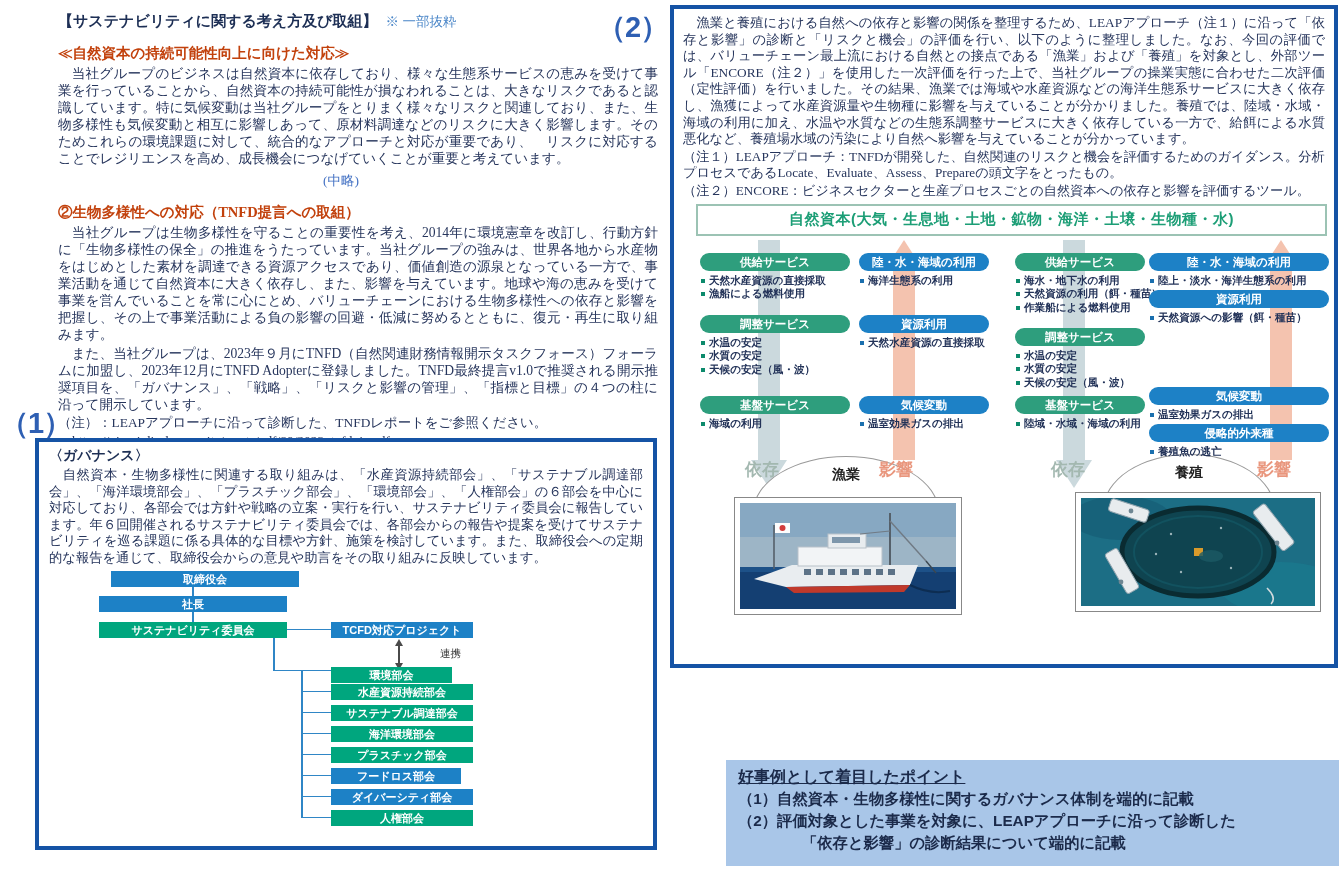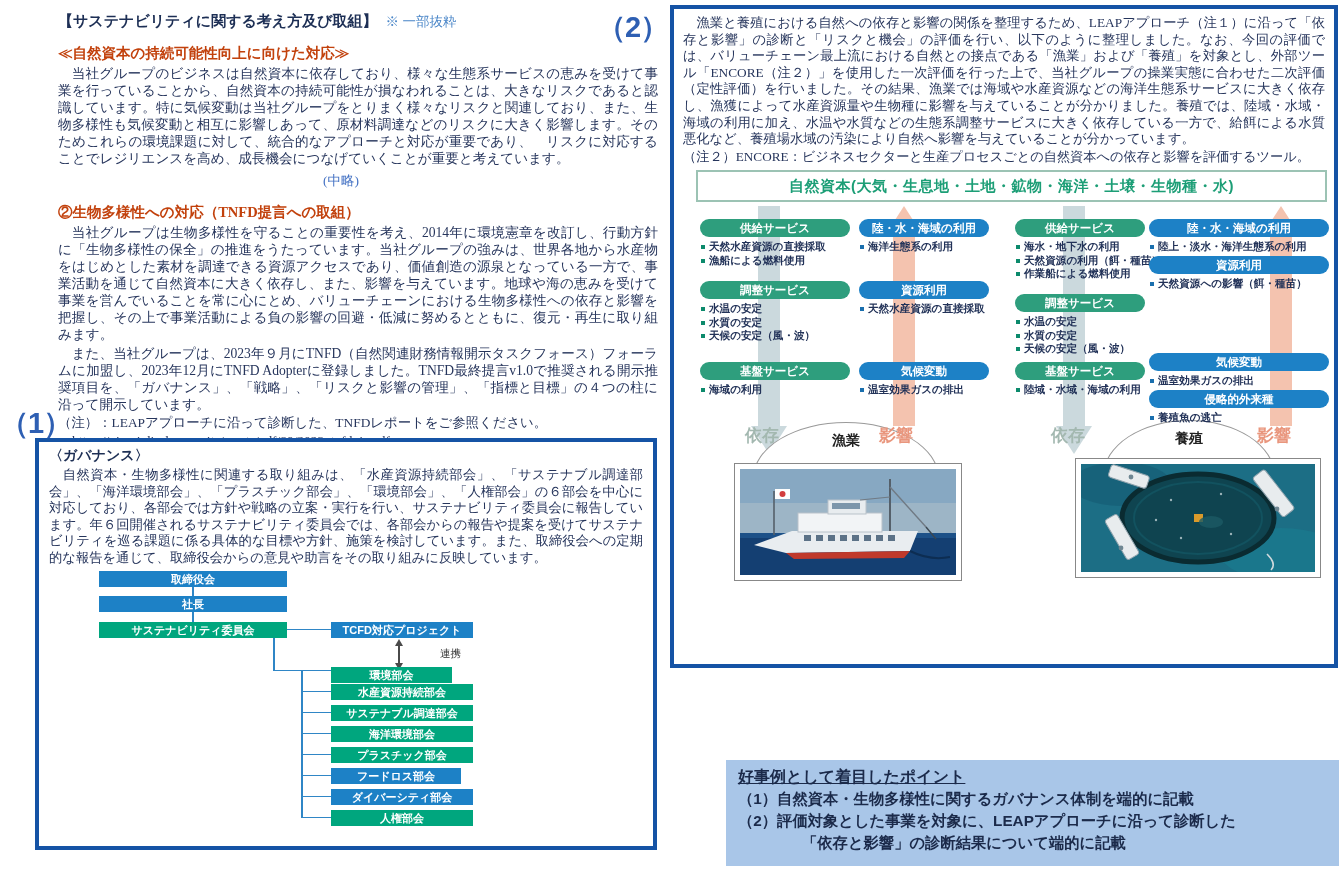--- a/index.html
+++ b/index.html
@@ -121,41 +121,42 @@
     <div class="oline" style="left:224px; top:99px; width:58px; height:1.5px;"></div>
     <div class="oline" style="left:252px; top:99px; width:1.5px; height:148px;"></div>
     <div class="oline" style="left:252px; top:120px; width:30px; height:1.5px;"></div>
     <div class="oline" style="left:252px; top:141px; width:30px; height:1.5px;"></div>
     <div class="oline" style="left:252px; top:162px; width:30px; height:1.5px;"></div>
     <div class="oline" style="left:252px; top:183px; width:30px; height:1.5px;"></div>
     <div class="oline" style="left:252px; top:204px; width:30px; height:1.5px;"></div>
     <div class="oline" style="left:252px; top:225px; width:30px; height:1.5px;"></div>
     <div class="oline" style="left:252px; top:246px; width:30px; height:1.5px;"></div>
 
-    <div class="obox blue" style="left:50px; top:0;    width:188px;">取締役会</div>
+    <div class="obox blue" style="left:62px; top:0;    width:188px;">取締役会</div>
     <div class="obox blue" style="left:50px; top:25px; width:188px;">社長</div>
     <div class="obox green" style="left:50px; top:51px; width:188px;">サステナビリティ委員会</div>
 
     <div class="obox blue" style="left:282px; top:51px; width:142px;">TCFD対応プロジェクト</div>
     <div class="renkei-line" style="left:349px; top:74px; height:19px;"></div>
     <div class="renkei-label" style="left:359px; top:76px;margin-left:32px;">連携</div>
 
     <div class="obox green" style="left:282px; top:76px;  width:121px;margin-top:20px;">環境部会</div>
     <div class="obox green" style="left:282px; top:113px; width:142px;">水産資源持続部会</div>
     <div class="obox green" style="left:282px; top:134px; width:142px;">サステナブル調達部会</div>
     <div class="obox green" style="left:282px; top:155px; width:142px;">海洋環境部会</div>
     <div class="obox green" style="left:282px; top:176px; width:142px;">プラスチック部会</div>
     <div class="obox blue" style="left:282px; top:197px; width:130px;">フードロス部会</div>
     <div class="obox blue" style="left:282px; top:218px; width:142px;">ダイバーシティ部会</div>
     <div class="obox green" style="left:282px; top:239px; width:142px;">人権部会</div>
   </div>
 </div>
 
 <div id="strategy-box" class="frame-box">
   <div class="jp-body">　漁業と養殖における自然への依存と影響の関係を整理するため、LEAPアプローチ（注１）に沿って「依存と影響」の診断と「リスクと機会」の評価を行い、以下のように整理しました。なお、今回の評価では、バリューチェーン最上流における自然との接点である「漁業」および「養殖」を対象とし、外部ツール「ENCORE（注２）」を使用した一次評価を行った上で、当社グループの操業実態に合わせた二次評価（定性評価）を行いました。その結果、漁業では海域や水産資源などの海洋生態系サービスに大きく依存し、漁獲によって水産資源量や生物種に影響を与えていることが分かりました。養殖では、陸域・水域・海域の利用に加え、水温や水質などの生態系調整サービスに大きく依存している一方で、給餌による水質悪化など、養殖場水域の汚染により自然へ影響を与えていることが分かっています。</div>
+  <div class="note-line">（注１）LEAPアプローチ：TNFDが開発した、自然関連のリスクと機会を評価するためのガイダンス。分析プロセスであるLocate、Evaluate、Assess、Prepareの頭文字をとったもの。</div>
   <div class="note-line">（注２）ENCORE：ビジネスセクターと生産プロセスごとの自然資本への依存と影響を評価するツール。</div>
 
   <div id="diagram">
     <div id="natcap">自然資本(大気・生息地・土地・鉱物・海洋・土壌・生物種・水)</div>
 
     <div class="v-arrow">
       <div class="shaft dep" style="left:75px; top:36px; height:220px;"></div>
       <div class="head down" style="left:68px; top:256px;"></div>
     </div>
     <div class="v-arrow">

